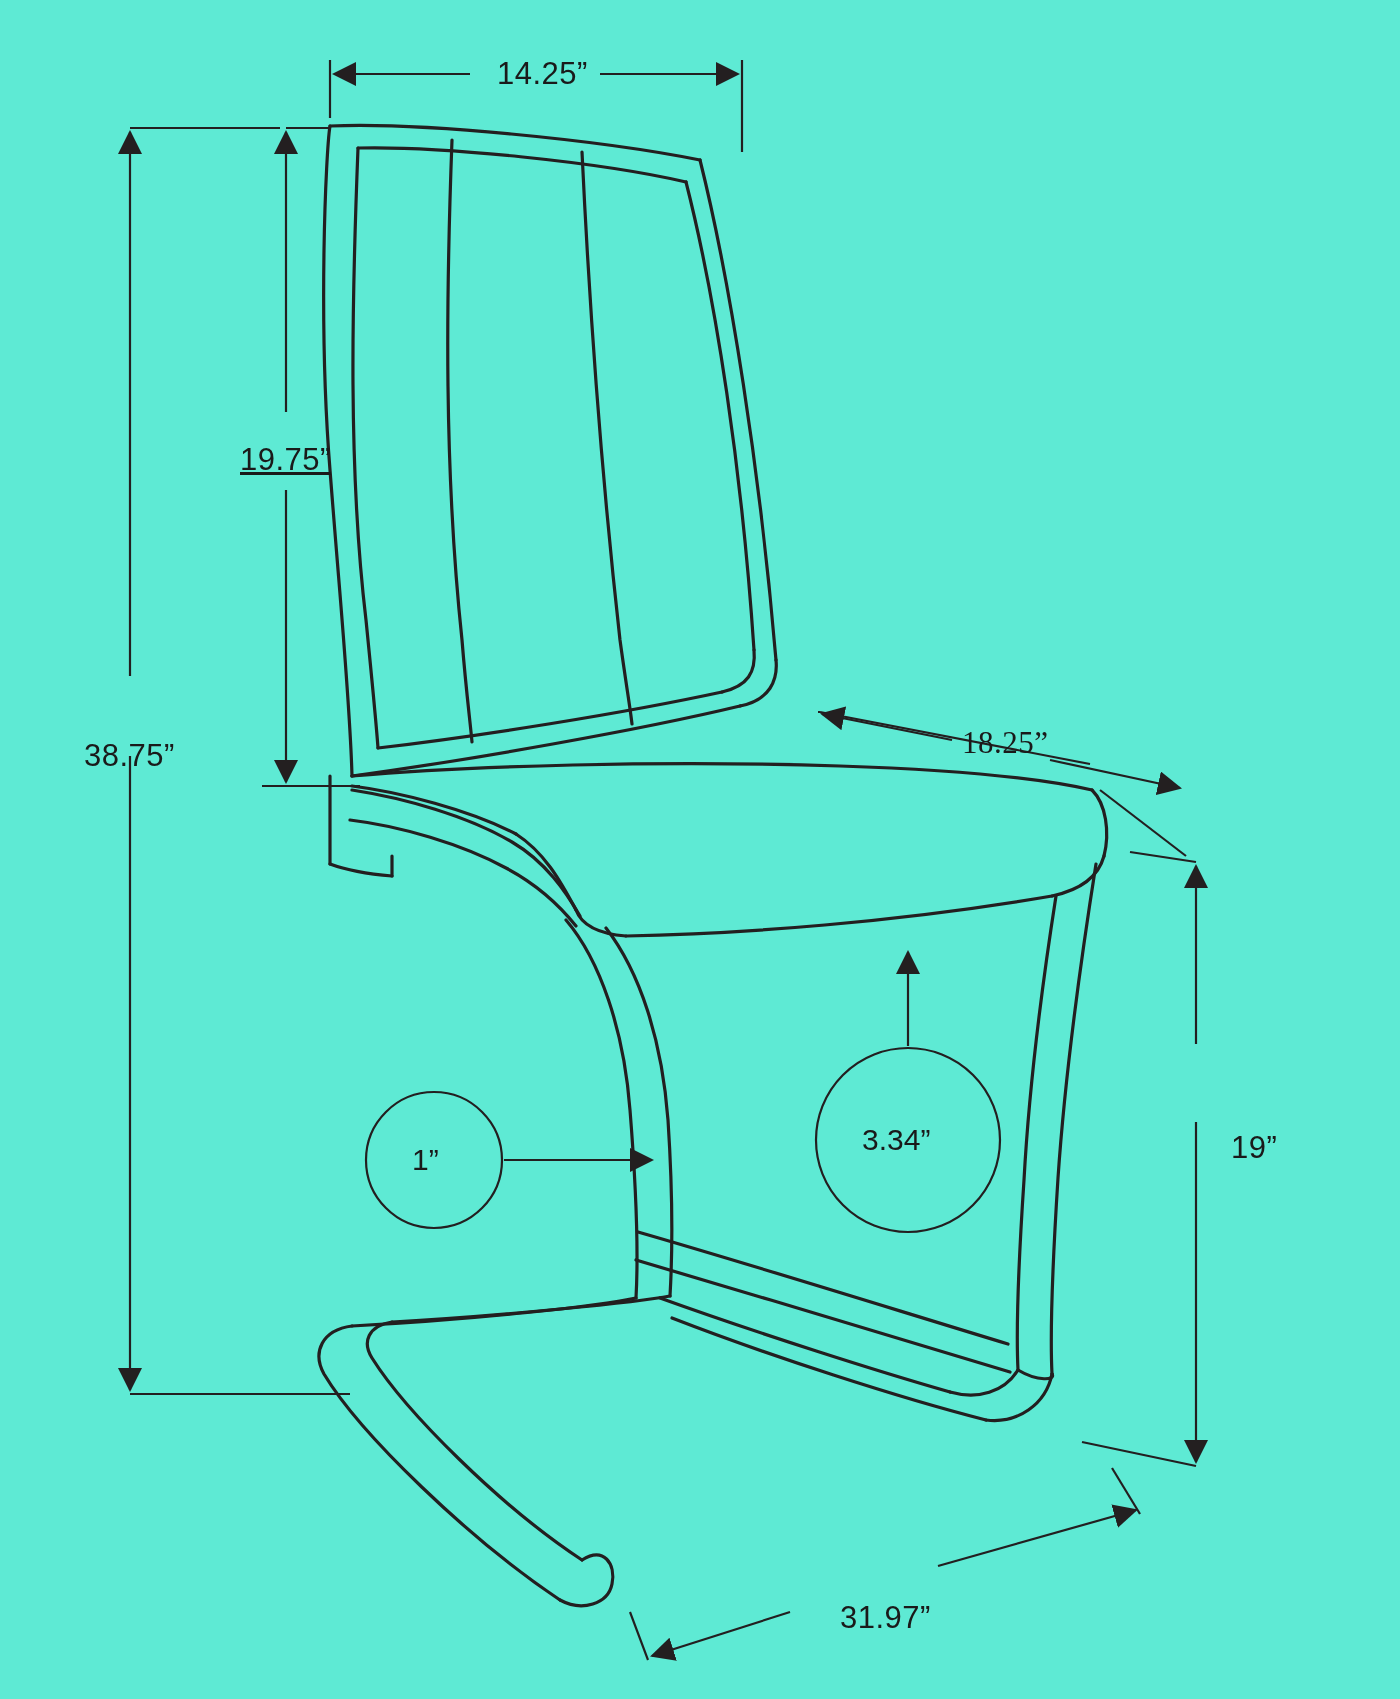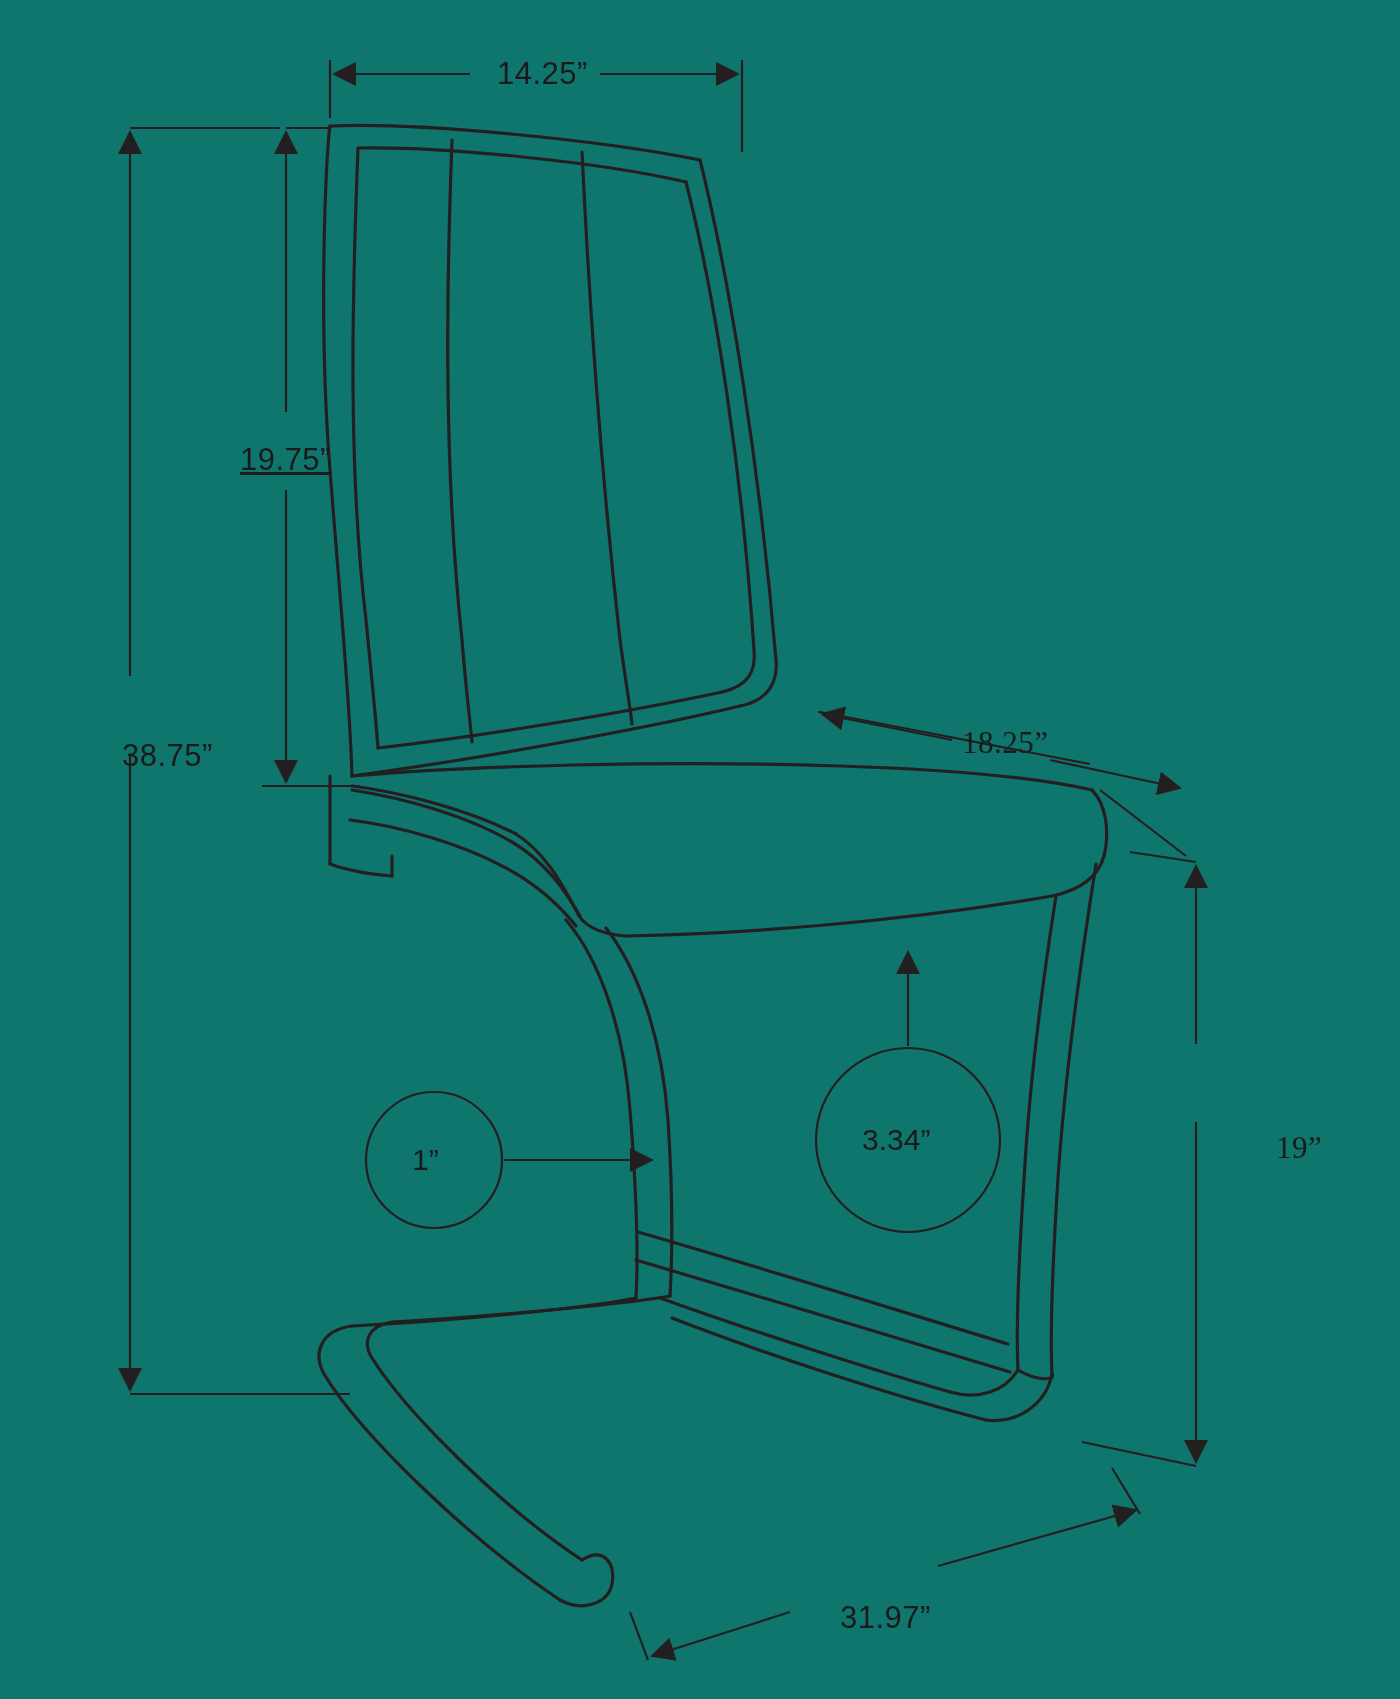--- a/index.html
+++ b/index.html
@@ -7,21 +7,21 @@
     padding: 0;
     background: #ffffff;
   }
   body {
     font-family: "Liberation Sans", sans-serif;
   }
   #canvas {
     position: relative;
     width: 1400px;
     height: 1699px;
-    background: #0f766e;
+    background: #5eead4;
     overflow: hidden;
   }
   #drawing {
     position: absolute;
     left: 0;
     top: 0;
     width: 1400px;
     height: 1699px;
   }
   .dim-label {
@@ -148,25 +148,25 @@
 
       <circle cx="908" cy="1140" r="92"></circle>
       <line x1="908" y1="1046" x2="908" y2="952" marker-end="url(#arrow)"></line>
     </g>
   </svg>
 
   <div class="dim-label" style="left:497px; top:56px;">14.25”</div>
 
   <div class="dim-label" style="left:240px; top:442px;text-decoration:underline;">19.75”</div>
 
-  <div class="dim-label" style="left:84px; top:738px;margin-left:38px;">38.75”</div>
+  <div class="dim-label" style="left:84px; top:738px;">38.75”</div>
 
   <div class="dim-label" style="left:962px; top:725px;font-family:Liberation Serif, serif;">18.25”</div>
 
-  <div class="dim-label" style="left:1276px; top:1130px;font-family:Liberation Serif, serif;">19”</div>
+  <div class="dim-label" style="left:1231px; top:1130px;">19”</div>
 
   <div class="dim-label" style="left:840px; top:1600px;">31.97”</div>
 
   <div class="callout-label" style="left:412px; top:1143px;">1”</div>
 
   <div class="callout-label" style="left:862px; top:1123px;">3.34”</div>
 
 </div>
 
 </body></html>

